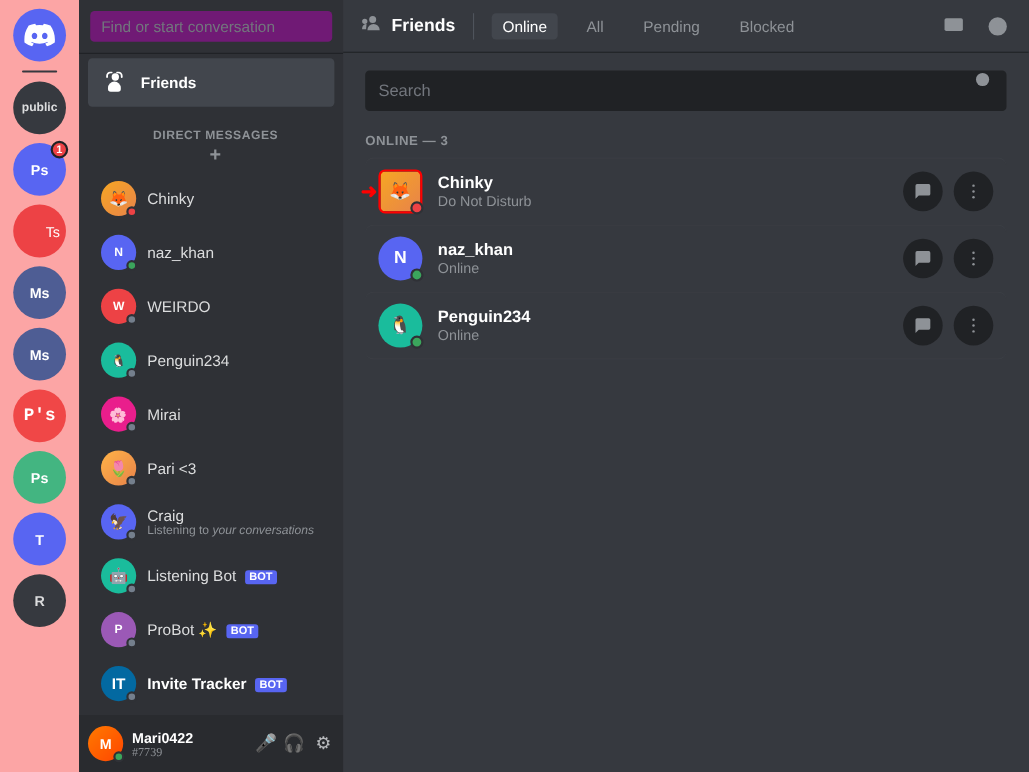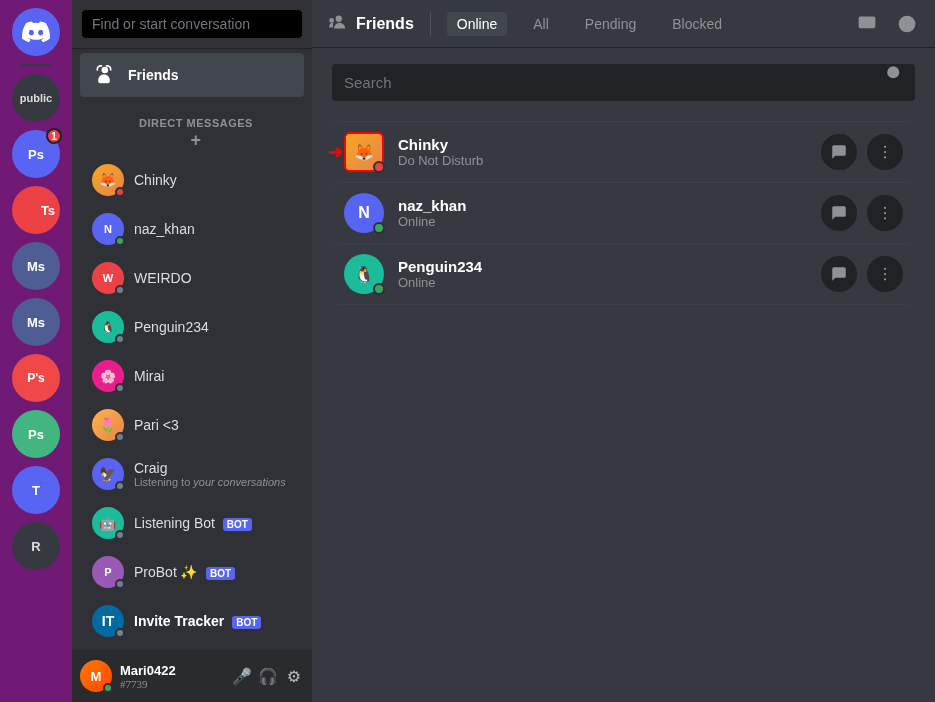--- a/index.html
+++ b/index.html
@@ -10,21 +10,21 @@
       font-family: 'Segoe UI', Arial, sans-serif;
       display: flex;
       overflow: hidden;
       color: #dcddde;
       font-size: 14px;
     }
 
     
     .server-sidebar {
       width: 72px;
-      background: #701a75;
+      background: #fca5a5;
       display: flex;
       flex-direction: column;
       align-items: center;
       padding: 8px 0;
       gap: 8px;
       flex-shrink: 0;
       overflow-y: auto;
     }
     .server-icon {
       width: 48px;
@@ -79,21 +79,21 @@
       flex-direction: column;
       flex-shrink: 0;
     }
     .dm-search-bar {
       padding: 10px 10px;
       background: #2f3136;
       border-bottom: 1px solid #202225;
     }
     .dm-search-input {
       width: 100%;
-      background: #000000;
+      background: #701a75;
       border: none;
       border-radius: 4px;
       padding: 6px 10px;
       color: #dcddde;
       font-size: 14px;
       outline: none;
     }
     .dm-search-input::placeholder { color: #72767d; }
 
     .friends-item {
@@ -446,30 +446,30 @@
   </div>
   <div class="server-divider"></div>
   <div class="server-icon" style="font-size:11px;font-weight:700;color:#dcddde;">
     <span>public</span>
   </div>
   <div class="server-icon" style="background:#5865f2;position:relative;">
     <span style="color:white;font-weight:700;font-size:13px;">Ps</span>
     <span class="notification-badge">1</span>
   </div>
   <div class="server-icon" style="background:#ed4245;">
-    <span style="color:white;font-weight:700;margin-left:24px;">Ts</span>
+    <span style="color:white;font-weight:400;margin-left:24px;">Ts</span>
   </div>
   <div class="server-icon" style="background:#4e5d94;">
     <span style="color:white;font-weight:700;">Ms</span>
   </div>
   <div class="server-icon" style="background:#4e5d94;">
     <span style="color:white;font-weight:700;">Ms</span>
   </div>
   <div class="server-icon" style="background:#f04747;">
-    <span style="color:white;font-weight:700;font-size:12px;">P's</span>
+    <span style="color:white;font-weight:700;font-size:16px;font-family:Liberation Mono, monospace;">P's</span>
   </div>
   <div class="server-icon" style="background:#43b581;">
     <span style="color:white;font-weight:700;">Ps</span>
   </div>
   <div class="server-icon" style="background:#5865f2;">
     <span style="color:white;font-weight:700;">T</span>
   </div>
   <div class="server-icon">
     <span style="color:#dcddde;font-weight:700;">R</span>
   </div>
@@ -672,20 +672,21 @@
     <div class="search-bar">
       <input class="search-input" type="text" placeholder="Search" style="">
       <span class="search-icon">
         <svg width="18" height="18" viewBox="0 0 24 24" fill="#8e9297">
             <circle cx="11" cy="11" r="8"></circle>
             <path d="M21 21l-4.35-4.35"></path>
           </svg>
       </span>
     </div>
 
+    <div class="online-header">ONLINE — 3</div>
 
     <div class="friend-row" style="position:relative;">
 
       <div style="position:absolute;left:-4px;top:50%;transform:translateY(-50%);color:red;font-size:18px;font-weight:bold;z-index:10;">➜</div>
       <div class="friend-avatar" style="position:relative;">
         <div class="avatar-circle av-orange" style="width:40px;height:40px;border:2px solid red;border-radius:6px;">🦊</div>
         <div class="status-dot status-dnd" style="width:12px;height:12px;"></div>
       </div>
       <div class="friend-info">
         <div class="friend-name">Chinky</div>

